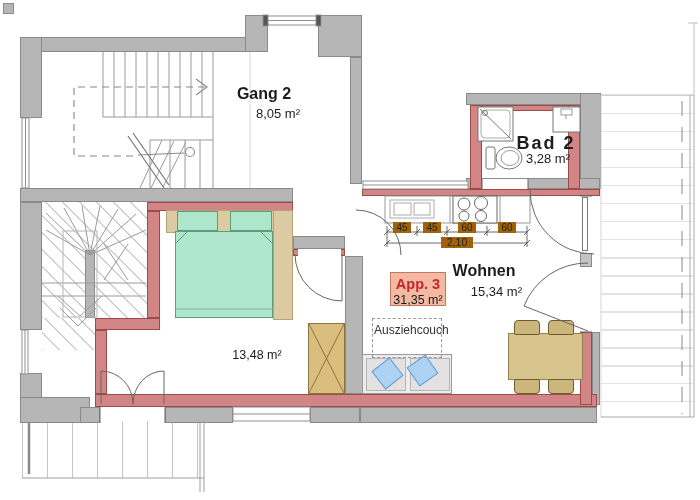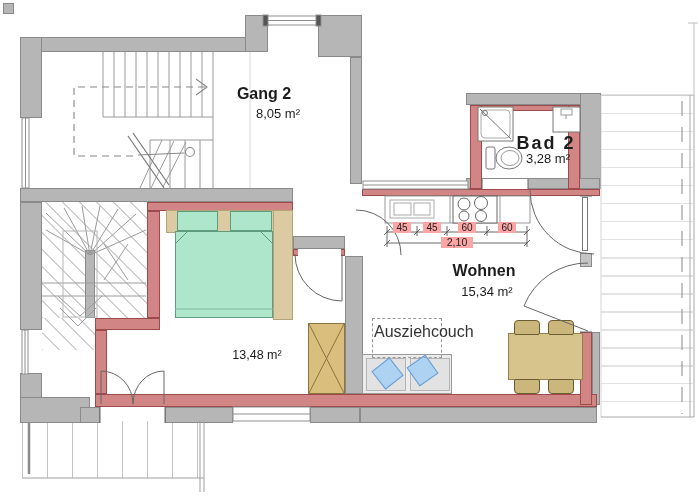--- a/index.html
+++ b/index.html
@@ -21,21 +21,21 @@
   .tbl{position:absolute;background:var(--tbl);border:1px solid var(--tbl_line);box-sizing:border-box;}
   .chair{position:absolute;background:var(--chair);border:1px solid var(--chair_line);
          border-radius:4px 4px 2px 2px;box-sizing:border-box;}
   .couch{position:absolute;background:var(--couch);border:1px solid var(--couch_line);box-sizing:border-box;}
   .cushion{position:absolute;background:#e2e2e2;border:1px solid #b4b4b4;box-sizing:border-box;}
   .pil{position:absolute;background:var(--pillow);border:1px solid var(--pillow_line);box-sizing:border-box;}
   .badge{position:absolute;background:var(--badge_bg);border:1px solid var(--badge_border);
          box-sizing:border-box;text-align:center;}
   .badge .t1{font-weight:bold;color:var(--badge_text);font-size:14.5px;margin-top:3px;}
   .badge .t2{color:#191919;font-size:12.5px;margin-top:1px;}
-  .dimlbl{position:absolute;background:#fca5a5;color:#222;font-size:10px;text-align:center;line-height:11px;}
+  .dimlbl{position:absolute;background:#a16207;color:#222;font-size:10px;text-align:center;line-height:11px;}
 </style>
 </head>
 <body>
 
 <div id="plan">
 
   <div class="hatch" style="left:42px;top:202px;width:105px;height:116px;"></div>
   <div class="hatch" style="left:42px;top:318px;width:53px;height:32px;"></div>
   <div class="deck" style="left:601px;top:95px;width:92px;height:322px;"></div>
   <div class="balc" style="left:22px;top:421px;width:183px;height:57px;"></div>
@@ -269,24 +269,28 @@
 
   <div class="lbl b" style="left:224px;top:86px;width:80px;font-size:16px;">Gang 2</div>
   <div class="lbl" style="left:238px;top:107px;width:80px;font-size:13px;">8,05 m²</div>
 
   <div class="lbl b" style="left:516px;top:134px;width:60px;font-size:18px;letter-spacing:2px;">Bad 2</div>
   <div class="lbl" style="left:520px;top:152px;width:56px;font-size:13px;">3,28 m²</div>
 
   <div class="lbl" style="left:222px;top:349px;width:70px;font-size:12.5px;">13,48 m²</div>
 
   <div class="lbl b" style="left:446px;top:263px;width:76px;font-size:16px;">Wohnen</div>
-  <div class="lbl" style="left:452px;top:285px;width:70px;font-size:13px;">15,34 m²</div>
-
-
-  <div class="lbl" style="left:374px;top:324px;width:66px;font-size:16px;color:#333;">Ausziehcouch</div>
+  <div class="lbl" style="left:452px;top:285px;width:70px;font-size:13px;text-align:right;">15,34 m²</div>
+
+  <div class="badge" style="left:390px;top:272px;width:56px;height:34px;">
+    <div class="t1">App. 3</div>
+    <div class="t2">31,35 m²</div>
+  </div>
+
+  <div class="lbl" style="left:374px;top:324px;width:66px;font-size:12px;color:#333;">Ausziehcouch</div>
 
   <div class="dimlbl" style="left:393px;top:222px;width:18px;">45</div>
   <div class="dimlbl" style="left:423px;top:222px;width:18px;">45</div>
   <div class="dimlbl" style="left:458px;top:222px;width:18px;">60</div>
   <div class="dimlbl" style="left:498px;top:222px;width:18px;">60</div>
   <div class="dimlbl" style="left:441px;top:237px;width:32px;font-size:10.5px;">2,10</div>
 
 </div>
 
 </body></html>

